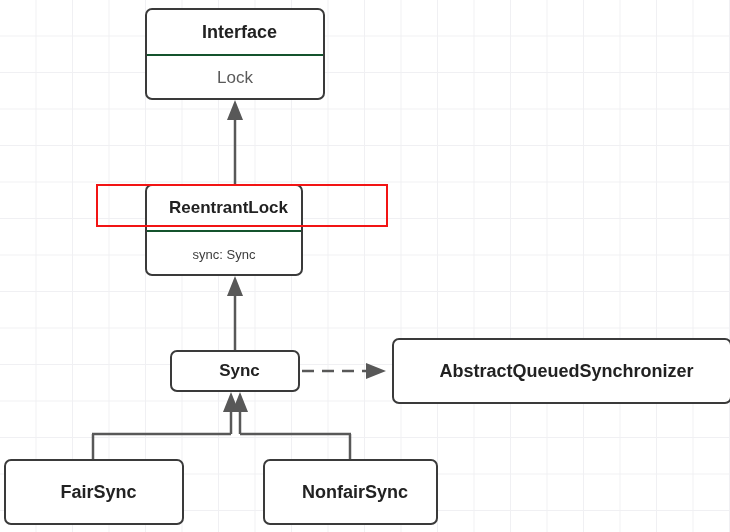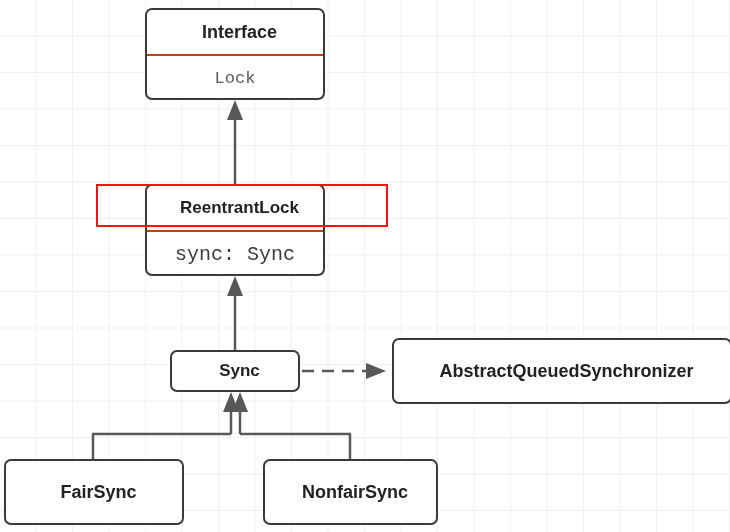--- a/index.html
+++ b/index.html
@@ -45,33 +45,32 @@
     justify-content: center;
     white-space: nowrap;
     padding-left: 9px;
   }
   .node .attr {
     color: #3c3c3c;
     text-align: center;
     display: flex;
     align-items: center;
     justify-content: center;
-    border-top: 2px solid #c2410c;
+    border-top: 2px solid #14532d;
     white-space: nowrap;
-    font-family: Liberation Mono, monospace;
   }
   
   #node-interface { left: 145px; top: 8px; width: 180px; height: 92px; }
   #node-interface .title { height: 44px; font-size: 18px; }
   #node-interface .attr  { height: 44px; font-size: 17px; color: #5a5a5a; }
 
   
-  #node-reentrantlock { left: 145px; top: 184px; width: 180px; height: 92px; }
+  #node-reentrantlock { left: 145px; top: 184px; width: 158px; height: 92px; }
   #node-reentrantlock .title { height: 44px; font-size: 17px; }
-  #node-reentrantlock .attr  { height: 44px; font-size: 20px; }
+  #node-reentrantlock .attr  { height: 44px; font-size: 13px; }
 
   
   #node-sync { left: 170px; top: 350px; width: 130px; height: 42px; }
   #node-sync .title { height: 100%; font-size: 17px; border-radius: 12px; }
 
   
   #node-aqs { left: 392px; top: 338px; width: 340px; height: 66px; }
   #node-aqs .title { height: 100%; font-size: 18px; }
 
   

